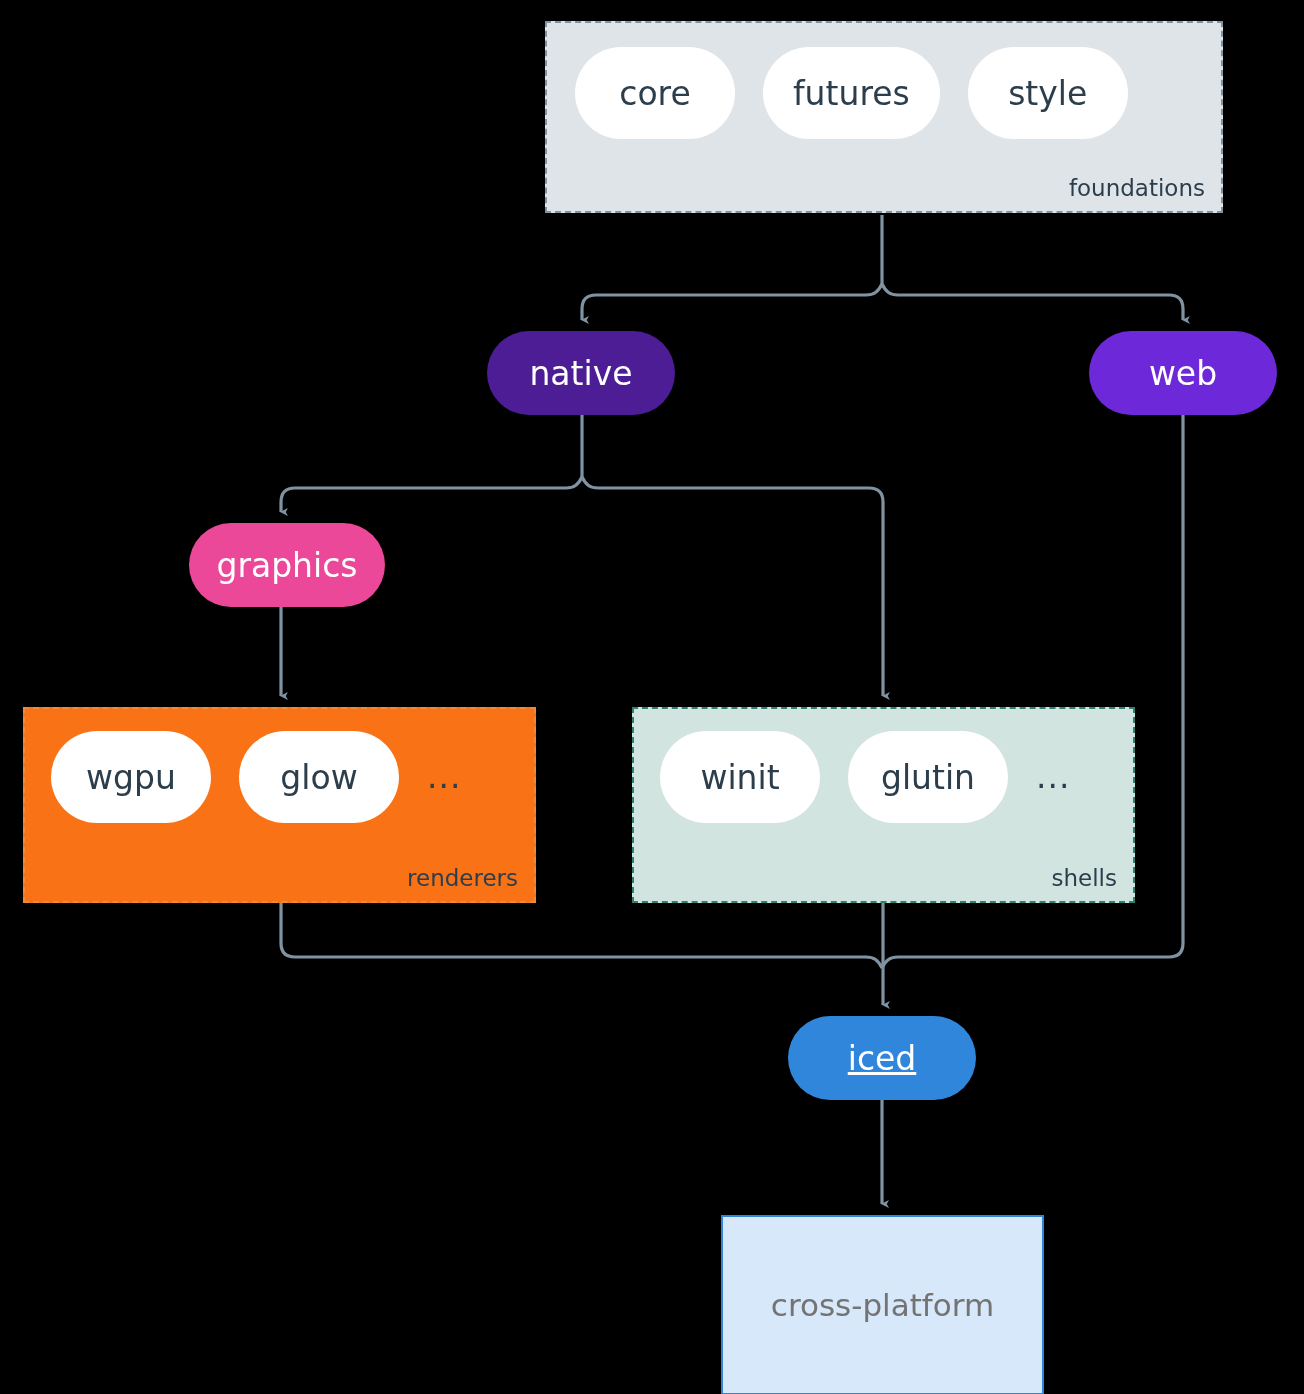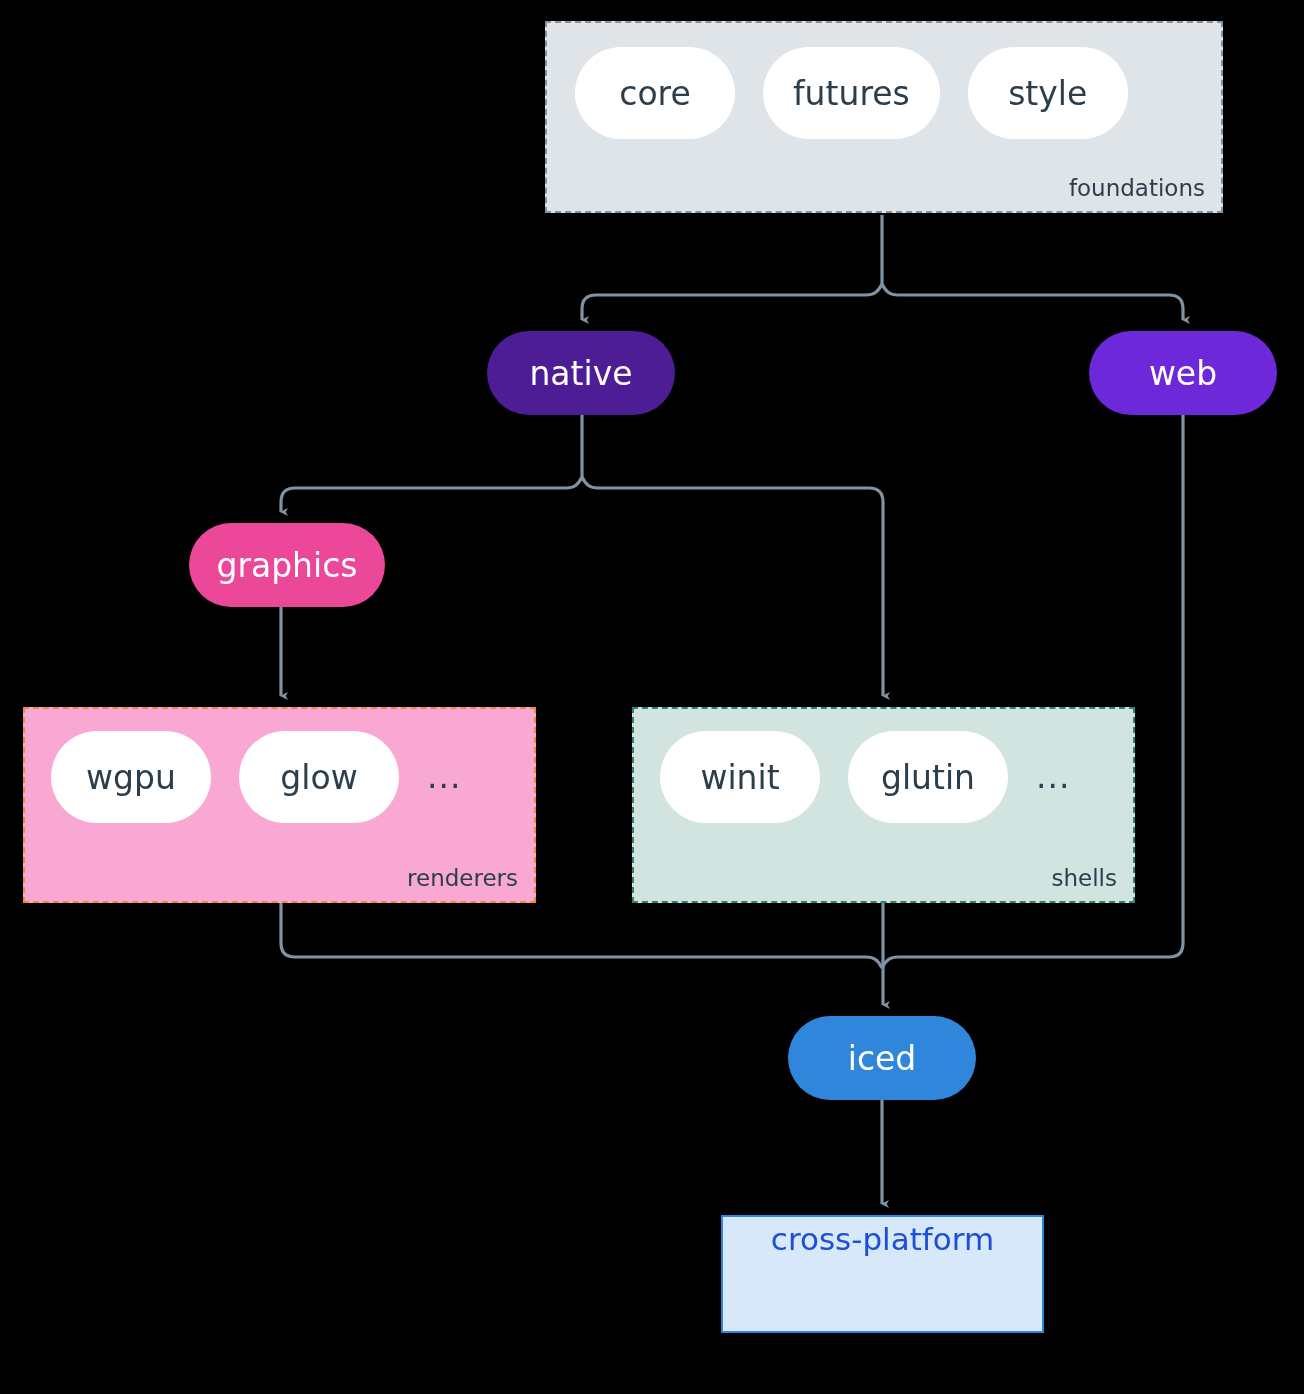--- a/index.html
+++ b/index.html
@@ -46,21 +46,21 @@
   #group-foundations {
     left: 545px; top: 21px;
     width: 678px; height: 192px;
     background: #dfe4e8;
     border: 2px dashed #7f93a3;
     padding: 24px 0 0 28px;
   }
   #group-renderers {
     left: 23px; top: 707px;
     width: 513px; height: 196px;
-    background: #f9a8d4;
+    background: #f97316;
     border: 2px dashed #ec8b3c;
     padding: 22px 0 3px 26px;
   }
   #group-shells {
     left: 632px; top: 707px;
     width: 503px; height: 196px;
     background: #d2e4df;
     border: 2px dashed #2e8274;
     padding: 22px 0 4px 26px;
   }
@@ -112,34 +112,36 @@
   }
   #node-graphics {
     left: 189px; top: 523px;
     width: 196px; height: 84px;
     background: #ec4899;
   }
   #node-iced {
     left: 788px; top: 1016px;
     width: 188px; height: 84px;
     background: #2f86db;
+    text-decoration: underline;
   }
 
   
   #node-output {
     position: absolute;
     left: 721px; top: 1215px;
-    width: 323px; height: 118px;
+    width: 323px; height: 180px;
     background: #d6e8f9;
     border: 2px solid #2f86db;
     box-sizing: border-box;
     display: flex;
     flex-direction: column;
     align-items: center;
-    color: #1d4ed8;
+    justify-content: center;
+    color: #737373;
     font-size: 31px;
     line-height: 1.42;
     text-align: center;
   }
 </style>
 </head>
 <body>
 
 <div id="canvas">
 

